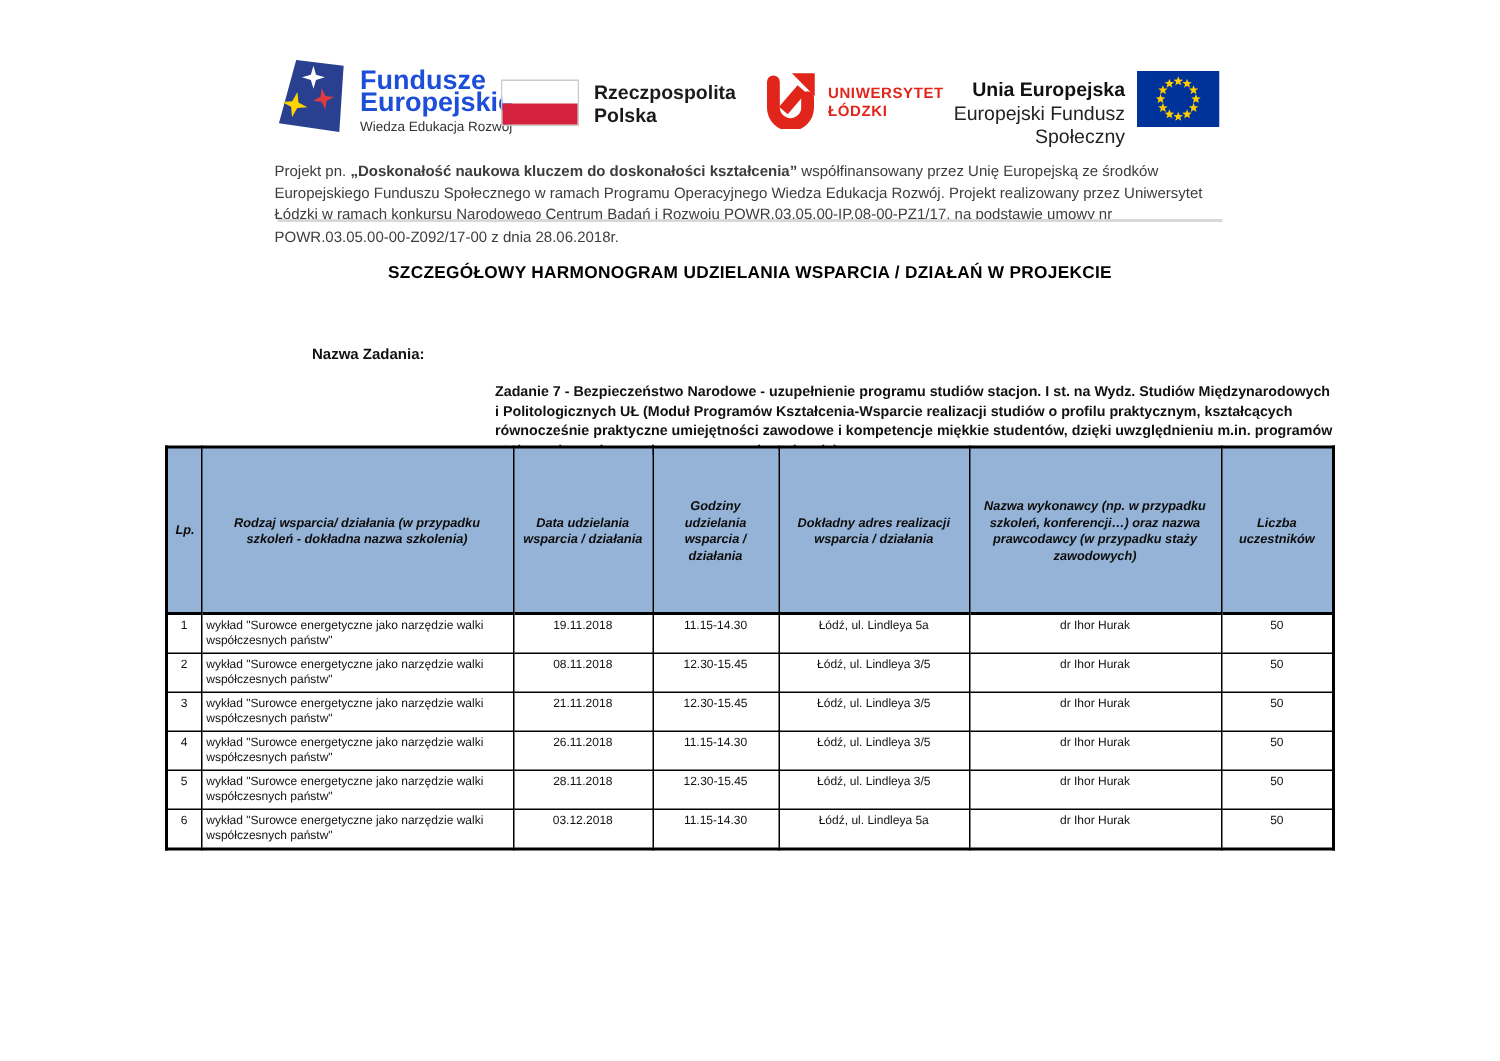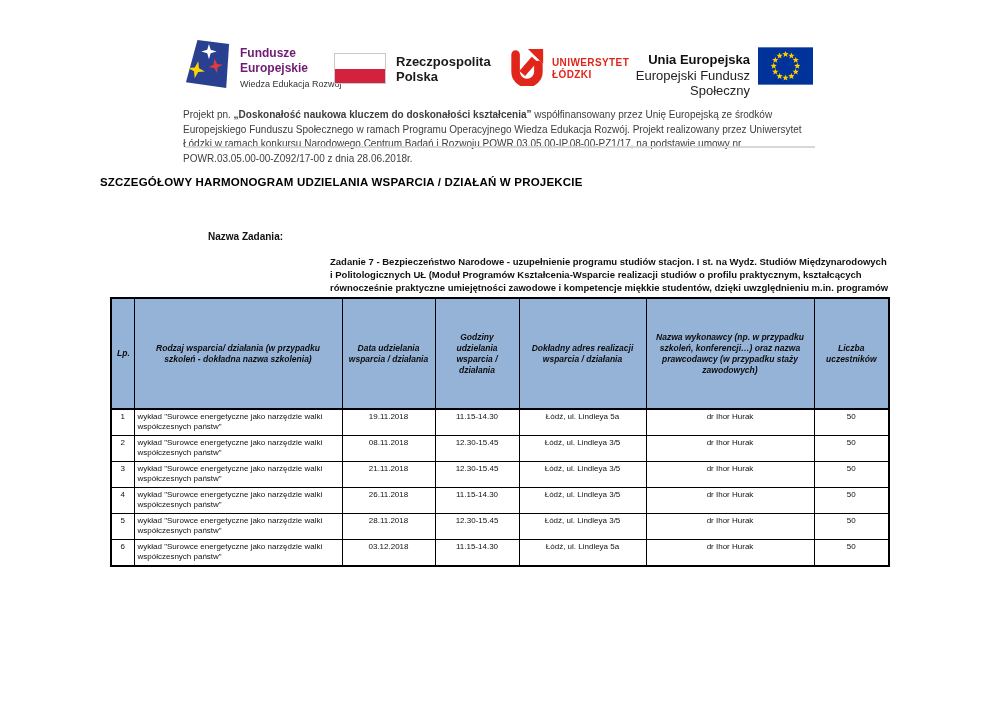--- a/index.html
+++ b/index.html
@@ -4,36 +4,36 @@
 <style>
   html,body{margin:0;padding:0;}
   body{
     width:1000px;height:707px;position:relative;background:#ffffff;
     font-family:"Liberation Sans", sans-serif;color:#000;overflow:hidden;
   }
   
   .logos{position:absolute;top:38px;left:0;width:1000px;height:60px;}
   .fe-logo{position:absolute;left:185px;top:0;display:flex;gap:9px;align-items:flex-start;}
   .fe-text{padding-top:8px;}
-  .fe-text .t{font-weight:bold;font-size:12px;line-height:15px;color:#701a75;}
+  .fe-text .t{font-weight:bold;font-size:18px;line-height:15px;color:#1d4ed8;}
   .fe-text .s{font-size:9px;color:#333;margin-top:3px;}
   .pl-flag{position:absolute;left:334px;top:15px;width:52px;height:31px;border:1px solid #c9c9c9;box-sizing:border-box;}
   .pl-flag .w{height:50%;background:#fff;}
   .pl-flag .r{height:50%;background:#D4213D;}
   .rp-text{position:absolute;left:396px;top:16px;font-weight:bold;font-size:13px;line-height:15px;color:#1a1a1a;}
   .ul-logo{position:absolute;left:508px;top:8px;}
   .ul-text{position:absolute;left:552px;top:19px;color:#E1251B;font-weight:bold;font-size:10px;line-height:12px;letter-spacing:0.4px;}
   .ue-text{position:absolute;left:628px;top:14px;width:122px;text-align:right;}
   .ue-text .t{font-weight:bold;font-size:13px;line-height:15px;color:#111;}
   .ue-text .s{font-size:13px;color:#222;margin-top:1px;}
   .eu-flag{position:absolute;left:758px;top:9px;}
   
   .project-note{position:absolute;top:98px;left:183px;width:634px;font-size:10px;line-height:14.5px;color:#3d3d3d;}
   .divider{position:absolute;top:146px;left:185px;width:630px;border-top:2px solid #d8d8d8;}
-  .doc-title{position:absolute;top:176px;left:100px;width:800px;text-align:left;font-weight:bold;font-size:11.5px;letter-spacing:0.2px;color:#000;}
+  .doc-title{position:absolute;top:176px;left:100px;width:800px;text-align:center;font-weight:bold;font-size:11.5px;letter-spacing:0.2px;color:#000;}
   
   .task-label{position:absolute;top:231px;left:208px;font-weight:bold;font-size:10px;color:#111;}
   .task-desc{position:absolute;top:231px;left:330px;width:560px;font-weight:bold;font-size:9.5px;line-height:13px;color:#111;margin-top:24px;}
   
   table.harmonogram{
     position:absolute;top:297px;left:110px;width:778px;
     border-collapse:collapse;table-layout:fixed;border:2px solid #000;
   }
   .harmonogram th{
     background:#95B3D7;border:1px solid #000;border-bottom:2px solid #000;

